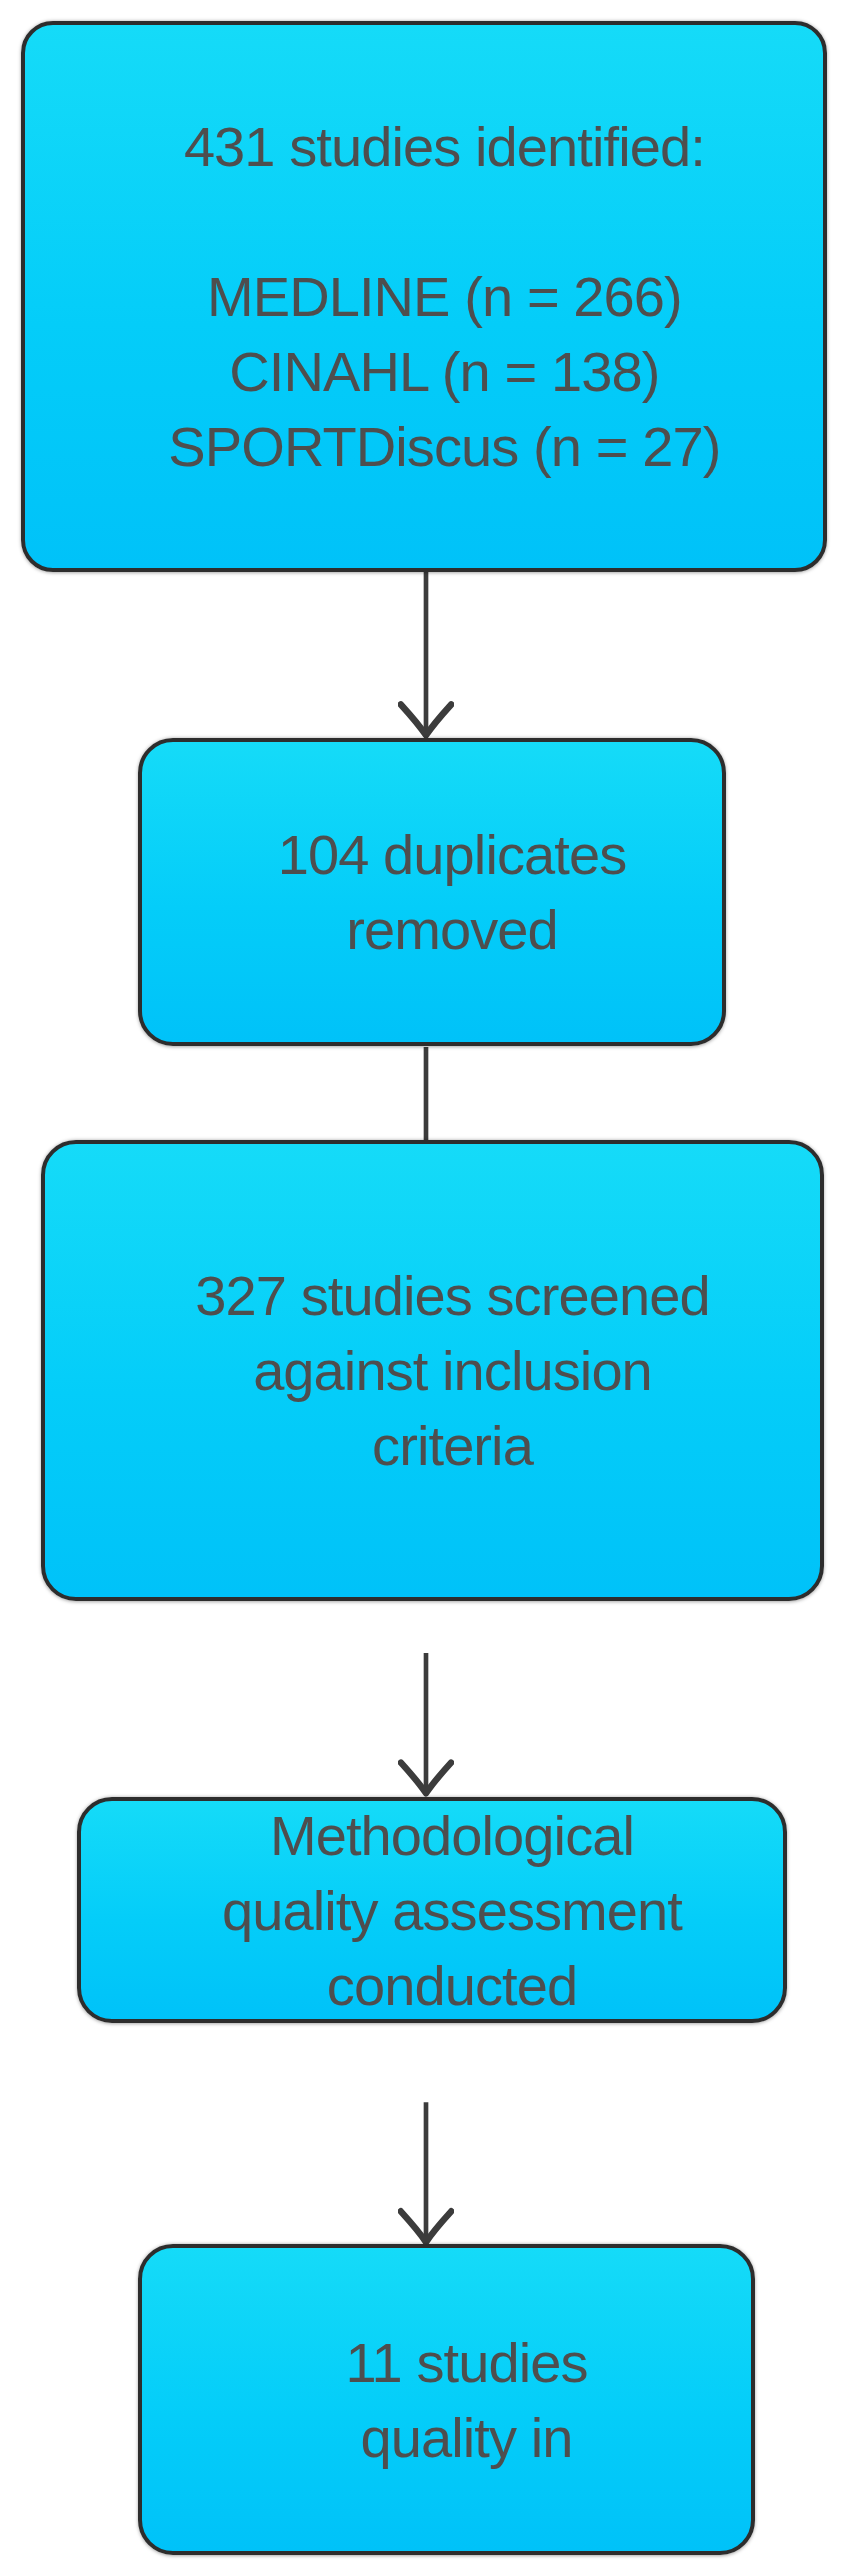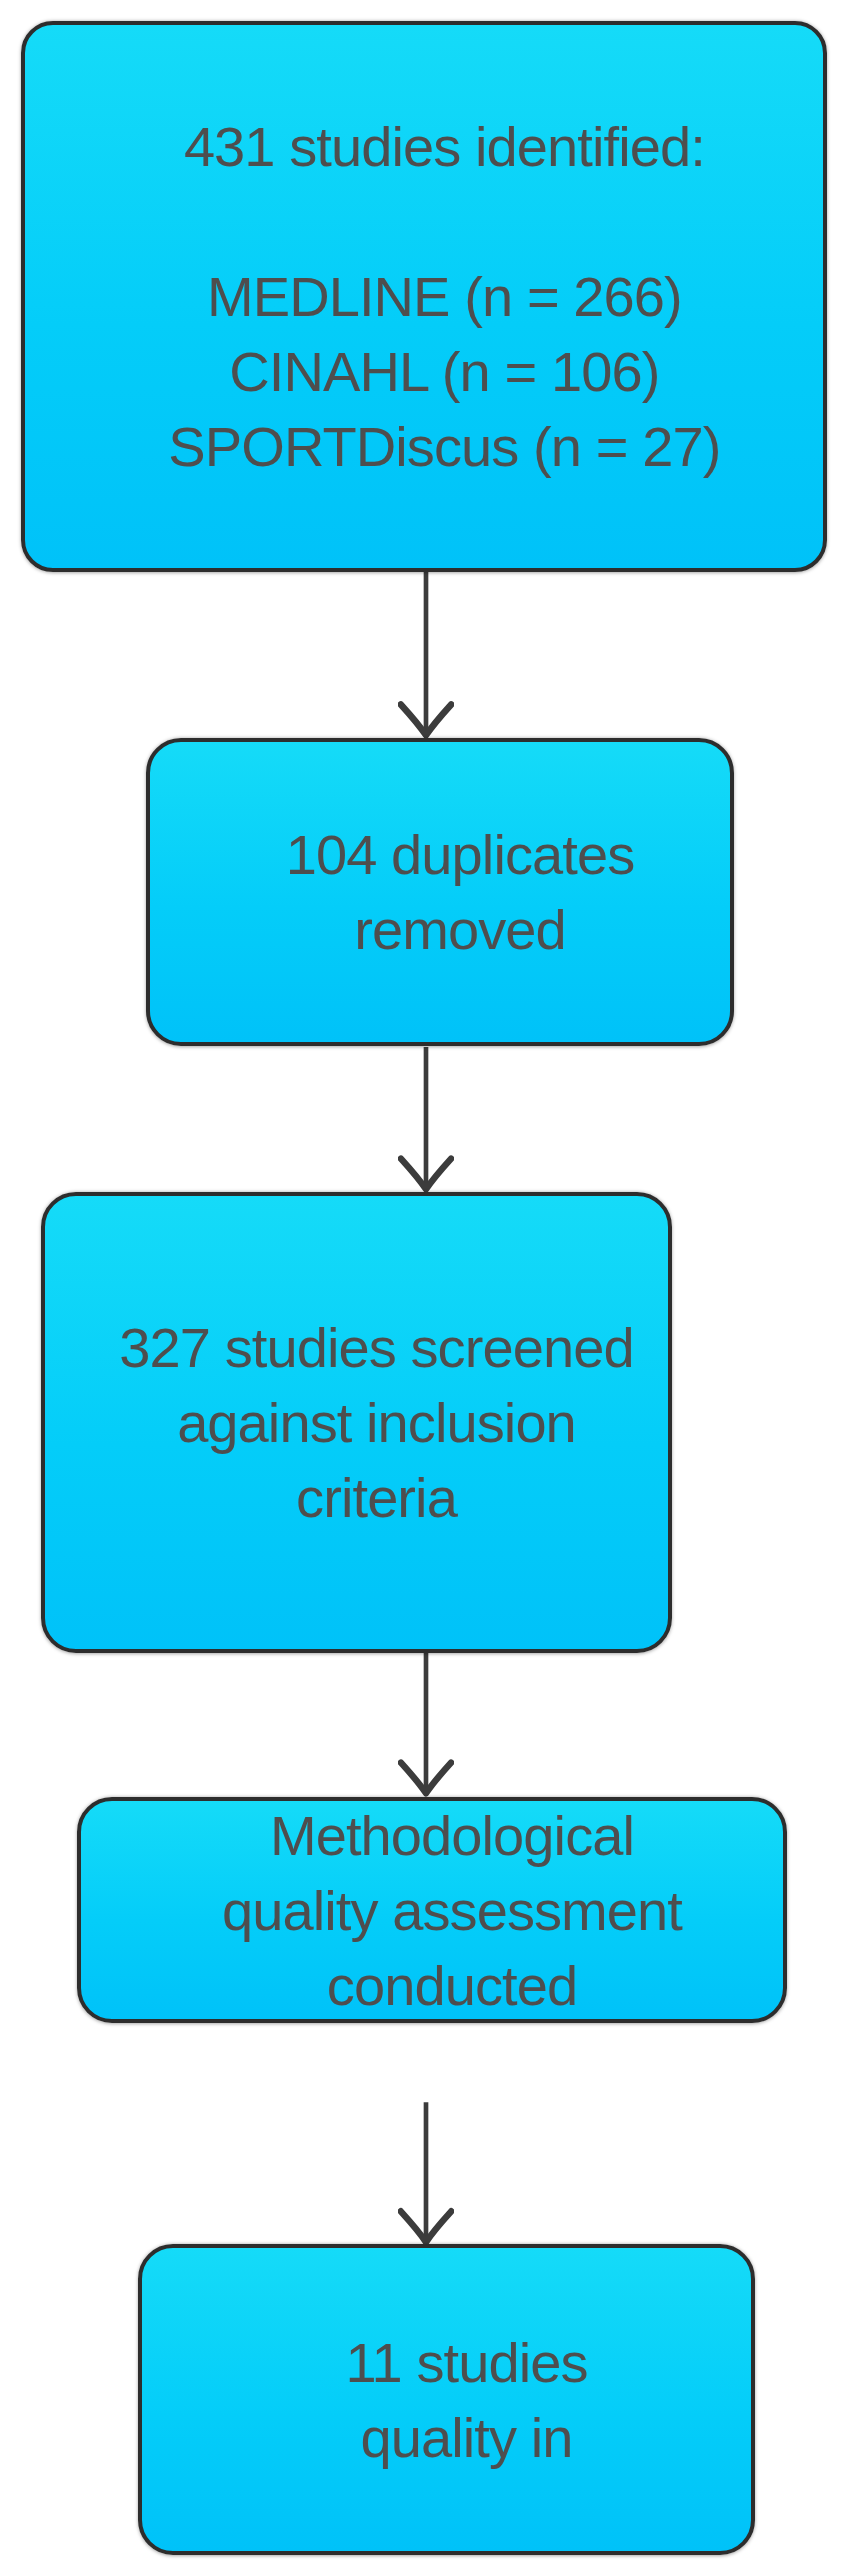--- a/index.html
+++ b/index.html
@@ -23,22 +23,22 @@
     border-radius: 35px;
     box-shadow: 0 0.9px 3.7px rgba(0,0,0,0.35);
     display: flex;
     flex-direction: column;
     justify-content: center;
     align-items: center;
     z-index: 2;
     padding-left: 40px;
   }
   .node1 { left: 21.4px;  top: 20.5px;   width: 806px; height: 551px; border-radius: 32px; }
-  .node2 { left: 138px; top: 738px;  width: 588px; height: 308px; margin-left: 8px; }
-  .node3 { left: 41px;  top: 1192px; width: 631px; height: 461px; }
+  .node2 { left: 138px; top: 738px;  width: 588px; height: 308px; }
+  .node3 { left: 41px;  top: 1140px; width: 783px; height: 461px; }
   .node4 { left: 77px;  top: 1797px; width: 710px; height: 226px; align-items: center; }
   .node5 { left: 138px; top: 2244px; width: 617px; height: 311px; }
   .line {
     display: block;
     width: 100%;
     text-align: center;
     font-size: 56px;
     line-height: 75px;
     min-height: 75px;
     letter-spacing: -0.9px;
@@ -60,21 +60,21 @@
 </style>
 </head>
 <body>
 
 <div id="stage">
 
   <div class="node node1">
     <div class="line">431 studies identified:</div>
     <div class="line"></div>
     <div class="line">MEDLINE (n = 266)</div>
-    <div class="line">CINAHL (n = 106)</div>
+    <div class="line">CINAHL (n = 138)</div>
     <div class="line">SPORTDiscus (n = 27)</div>
   </div>
 
   <div class="arrow arrow1">
     <svg viewBox="0 0 60 180">
       <line class="shaft" x1="30" y1="0" x2="30" y2="176"></line>
       <path class="chevron" d="M 3 143 Q 22 164 30 176 Q 38 164 57 143"></path>
     </svg>
   </div>
 

